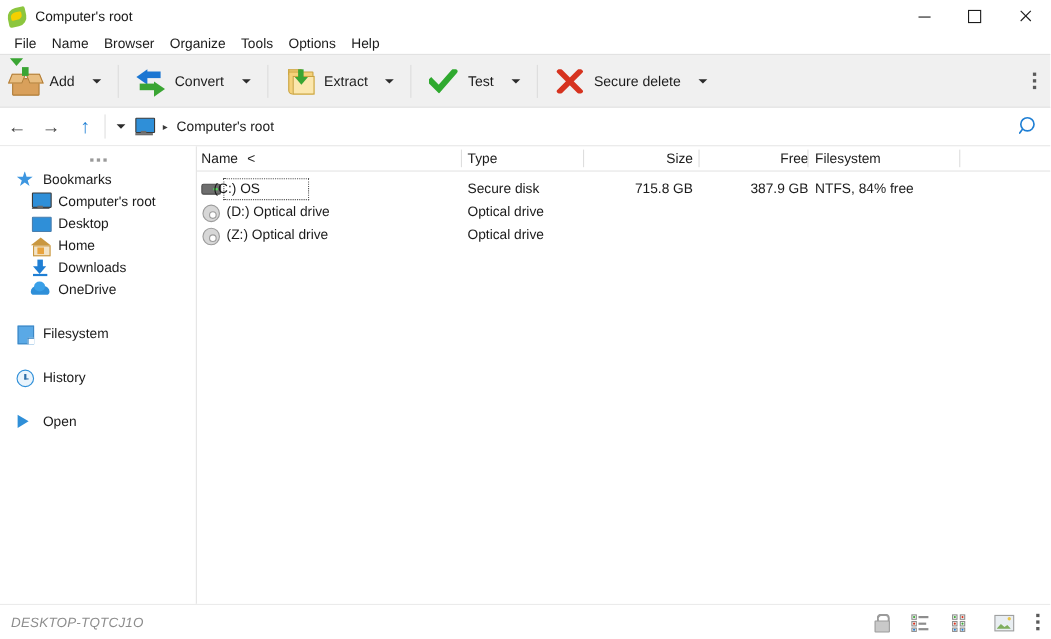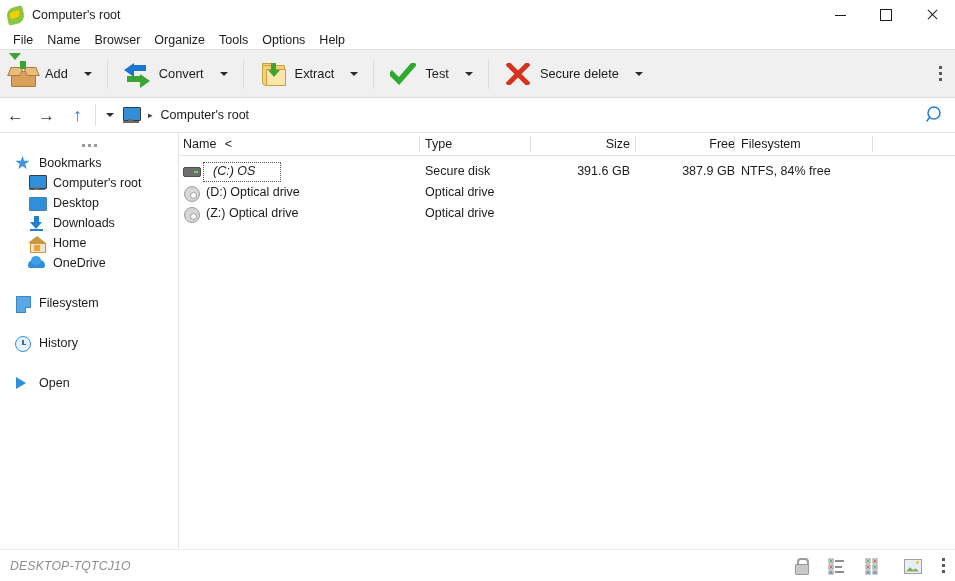--- a/index.html
+++ b/index.html
@@ -340,33 +340,33 @@
         <span class="side-lbl">Computer's root</span>
       </div>
       <div class="side-row sub">
         <span class="side-ico">
             <i class="dsk"></i>
           </span>
         <span class="side-lbl">Desktop</span>
       </div>
       <div class="side-row sub">
         <span class="side-ico">
+            <i class="home-roof"></i>
+            <i class="home-body"></i>
+            <i class="home-door"></i>
+          </span>
+        <span class="side-lbl">Home</span>
+      </div>
+      <div class="side-row sub">
+        <span class="side-ico">
             <i class="dl-stem"></i>
             <i class="dl-head"></i>
             <i class="dl-base"></i>
           </span>
         <span class="side-lbl">Downloads</span>
-      </div>
-      <div class="side-row sub">
-        <span class="side-ico">
-            <i class="home-roof"></i>
-            <i class="home-body"></i>
-            <i class="home-door"></i>
-          </span>
-        <span class="side-lbl">Home</span>
       </div>
       <div class="side-row sub">
         <span class="side-ico">
             <i class="cloud"></i>
           </span>
         <span class="side-lbl">OneDrive</span>
       </div>
 
       <div class="side-gap"></div>
       <div class="side-row">
@@ -409,23 +409,23 @@
         <div class="hdiv" style="left:555px;"></div>
         <div class="hcell" style="left:562px;">Filesystem</div>
         <div class="hdiv" style="left:693px;"></div>
       </div>
 
       <div class="lrow" style="margin-top:5px;">
         <span class="row-ico" style="left:4px;">
             <i class="hdd"></i>
           </span>
         <span class="focusbox" style="left:24px;top:1px;width:76px;height:18px;"></span>
-        <span class="cell" style="left:34px;font-style:italic;">(C:) OS</span>
+        <span class="cell" style="left:15px;">(C:) OS</span>
         <span class="cell" style="left:246px;">Secure disk</span>
-        <span class="cell num" style="left:251px;width:200px;">391.6 GB</span>
+        <span class="cell num" style="left:251px;width:200px;">715.8 GB</span>
         <span class="cell num" style="left:356px;width:200px;">387.9 GB</span>
         <span class="cell" style="left:562px;">NTFS, 84% free</span>
       </div>
 
       <div class="lrow">
         <span class="row-ico" style="left:5px;">
             <i class="disc"></i>
           </span>
         <span class="cell" style="left:27px;">(D:) Optical drive</span>
         <span class="cell" style="left:246px;">Optical drive</span>

